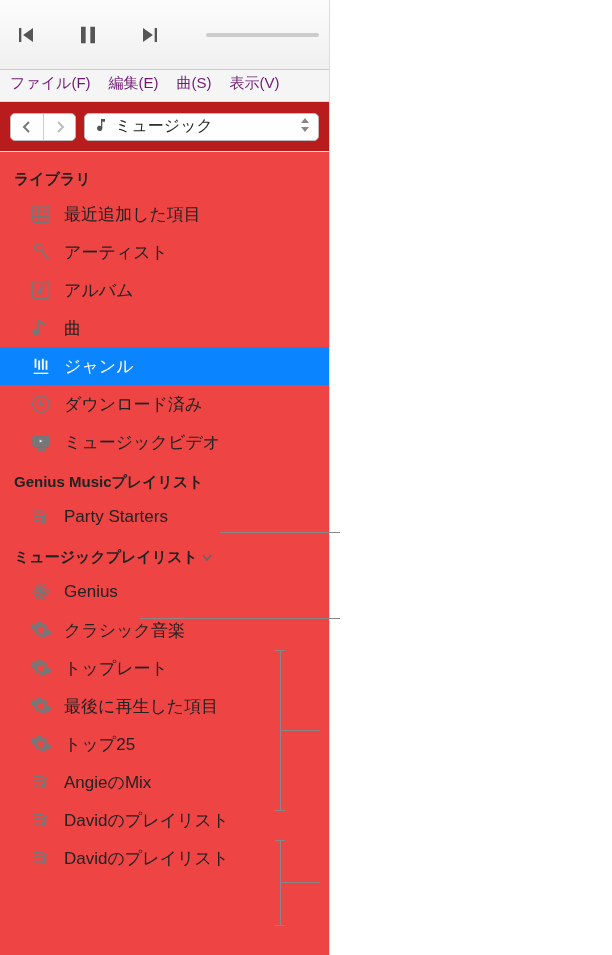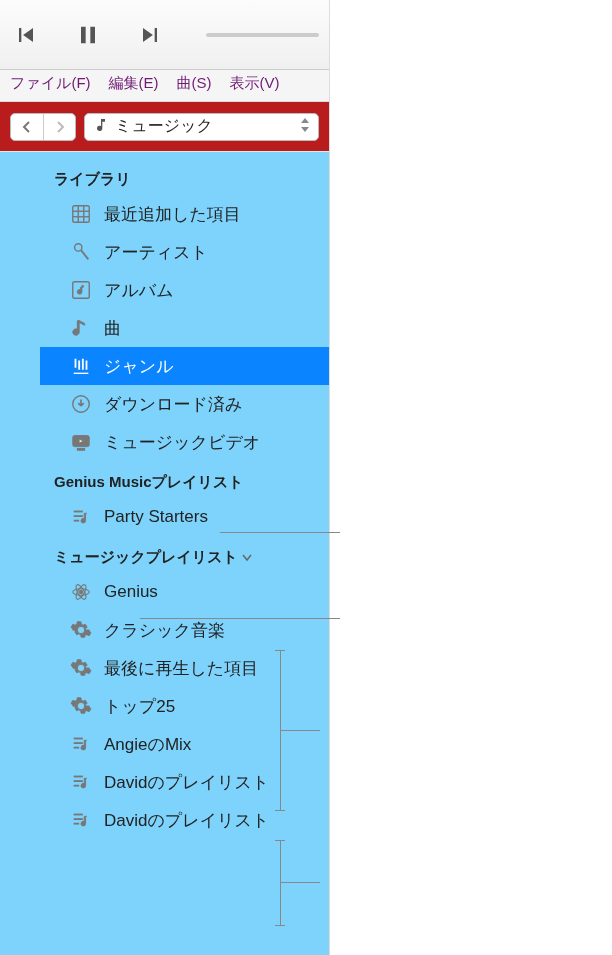--- a/index.html
+++ b/index.html
@@ -96,23 +96,22 @@
   }
   .category-select .chev {
     margin-left: auto;
     color: #888;
     font-size: 12px;
   }
   
   .sidebar {
     flex: 1;
     overflow-y: auto;
-    background: #7dd3fc;
+    background: #ef4444;
     padding-top: 6px;
-    padding-left: 40px;
   }
   .section-header {
     font-size: 15px;
     font-weight: bold;
     color: #222;
     padding: 12px 14px 6px 14px;
     display: flex;
     align-items: center;
     gap: 4px;
   }
@@ -328,20 +327,28 @@
             </svg>
           </span>
           <span>クラシック音楽</span>
         </div>
         <div class="item">
           <span class="icon">
             <svg viewBox="0 0 24 24">
               <path d="M12 8a4 4 0 1 0 0 8 4 4 0 0 0 0-8zm9 4a7 7 0 0 1-.1 1.2l2 1.6-2 3.4-2.4-1a7 7 0 0 1-2 .1l-.4 2.6h-4l-.4-2.6a7 7 0 0 1-2-1.1l-2.4 1-2-3.4 2-1.6A7 7 0 0 1 3 12a7 7 0 0 1 .1-1.2l-2-1.6 2-3.4 2.4 1a7 7 0 0 1 2-1.1L7.9 3h4l.4 2.6a7 7 0 0 1 2 1.1l2.4-1 2 3.4-2 1.6c.1.4.1.8.1 1.3z" fill="currentColor"></path>
             </svg>
           </span>
+          <span>トップレート</span>
+        </div>
+        <div class="item">
+          <span class="icon">
+            <svg viewBox="0 0 24 24">
+              <path d="M12 8a4 4 0 1 0 0 8 4 4 0 0 0 0-8zm9 4a7 7 0 0 1-.1 1.2l2 1.6-2 3.4-2.4-1a7 7 0 0 1-2 .1l-.4 2.6h-4l-.4-2.6a7 7 0 0 1-2-1.1l-2.4 1-2-3.4 2-1.6A7 7 0 0 1 3 12a7 7 0 0 1 .1-1.2l-2-1.6 2-3.4 2.4 1a7 7 0 0 1 2-1.1L7.9 3h4l.4 2.6a7 7 0 0 1 2 1.1l2.4-1 2 3.4-2 1.6c.1.4.1.8.1 1.3z" fill="currentColor"></path>
+            </svg>
+          </span>
           <span>最後に再生した項目</span>
         </div>
         <div class="item">
           <span class="icon">
             <svg viewBox="0 0 24 24">
               <path d="M12 8a4 4 0 1 0 0 8 4 4 0 0 0 0-8zm9 4a7 7 0 0 1-.1 1.2l2 1.6-2 3.4-2.4-1a7 7 0 0 1-2 .1l-.4 2.6h-4l-.4-2.6a7 7 0 0 1-2-1.1l-2.4 1-2-3.4 2-1.6A7 7 0 0 1 3 12a7 7 0 0 1 .1-1.2l-2-1.6 2-3.4 2.4 1a7 7 0 0 1 2-1.1L7.9 3h4l.4 2.6a7 7 0 0 1 2 1.1l2.4-1 2 3.4-2 1.6c.1.4.1.8.1 1.3z" fill="currentColor"></path>
             </svg>
           </span>
           <span>トップ25</span>
         </div>

